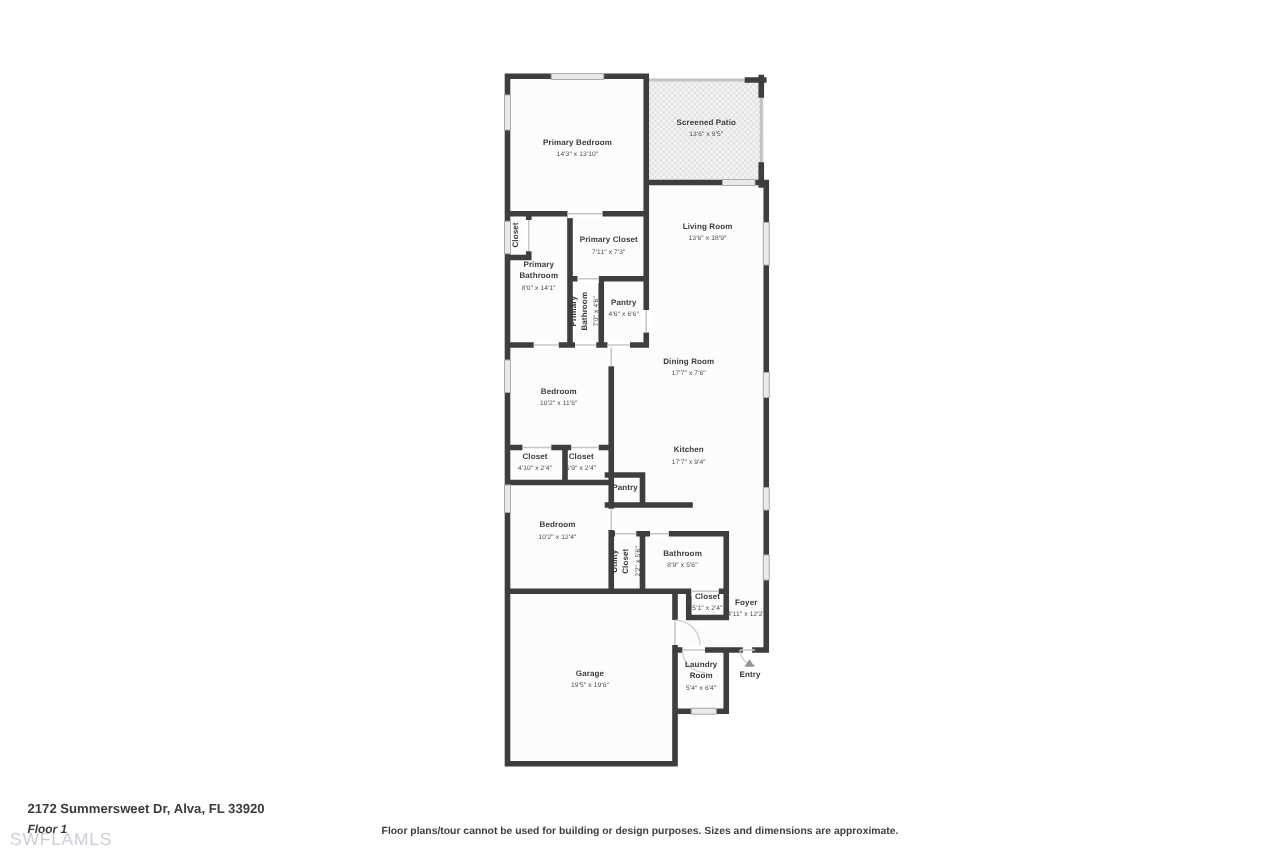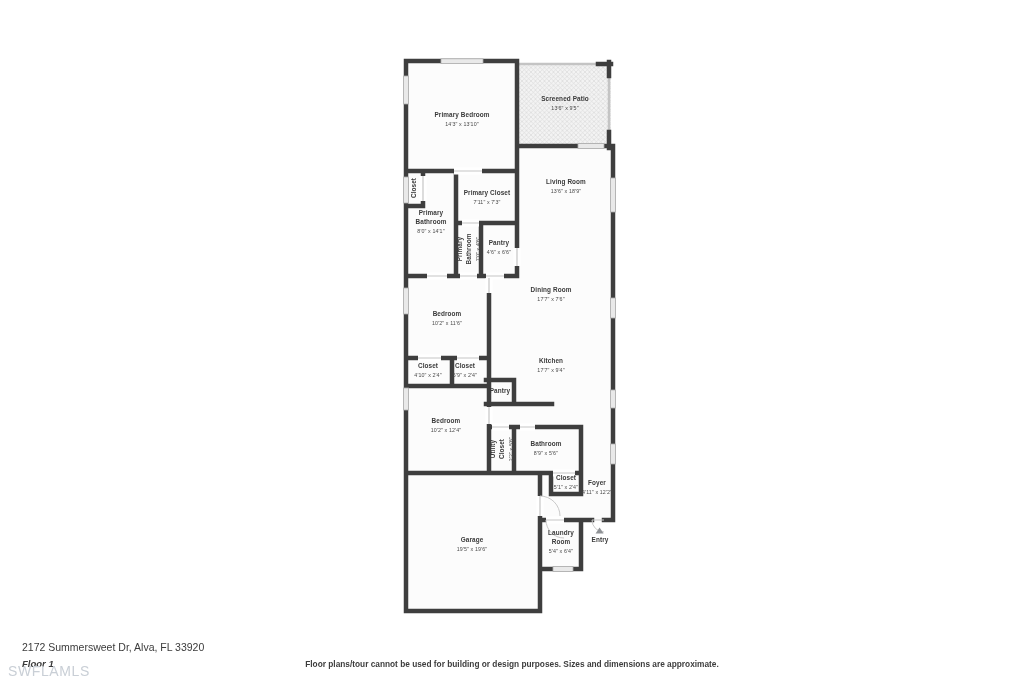--- a/index.html
+++ b/index.html
@@ -21,21 +21,21 @@
     font-size:5.3px; font-weight:400; margin-top:1.5px;
     color:#4a4a4a; letter-spacing:.1px; white-space:nowrap;
   }
   .tri {
     width:0; height:0; margin:0 auto 2.5px;
     border-left:4.5px solid transparent; border-right:4.5px solid transparent;
     border-bottom:6.5px solid #8f9296;
   }
   .address {
     position:absolute; left:22px; top:641px;
-    font-size:10.5px; font-weight:400; color:#3b3b3b;
+    font-size:10.5px; font-weight:700; color:#3b3b3b;
   }
   .floor-label {
     position:absolute; left:22px; top:658px;
     font-size:9.5px; font-weight:700; color:#3b3b3b;font-style:italic;
   }
   .watermark {
     position:absolute; left:8px; top:663px;
     font-size:14px; color:#c9cfd6; letter-spacing:.6px;
   }
   .disclaimer {

